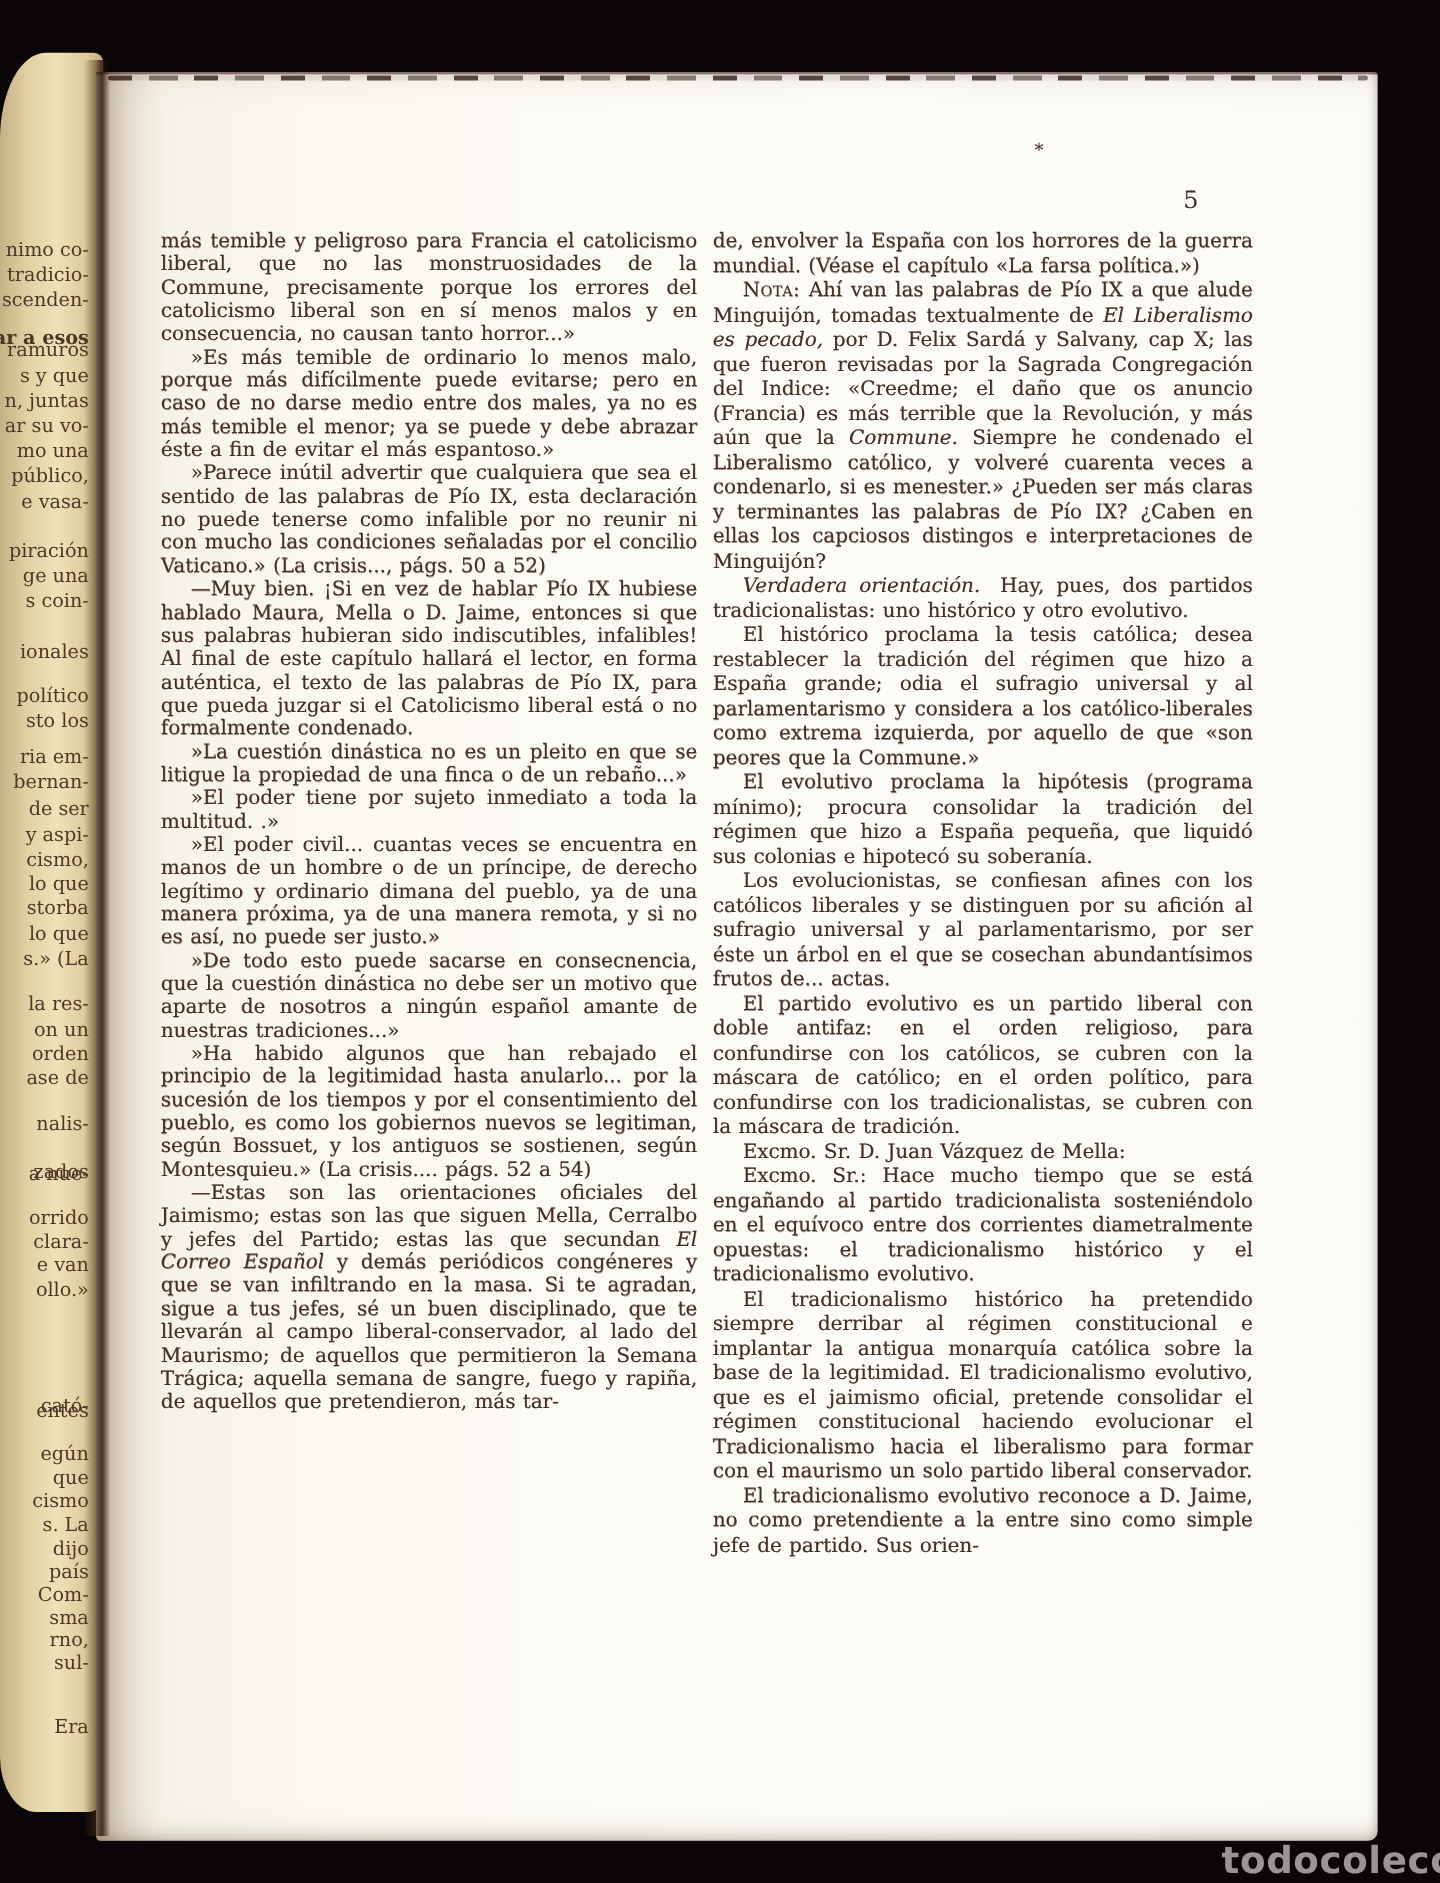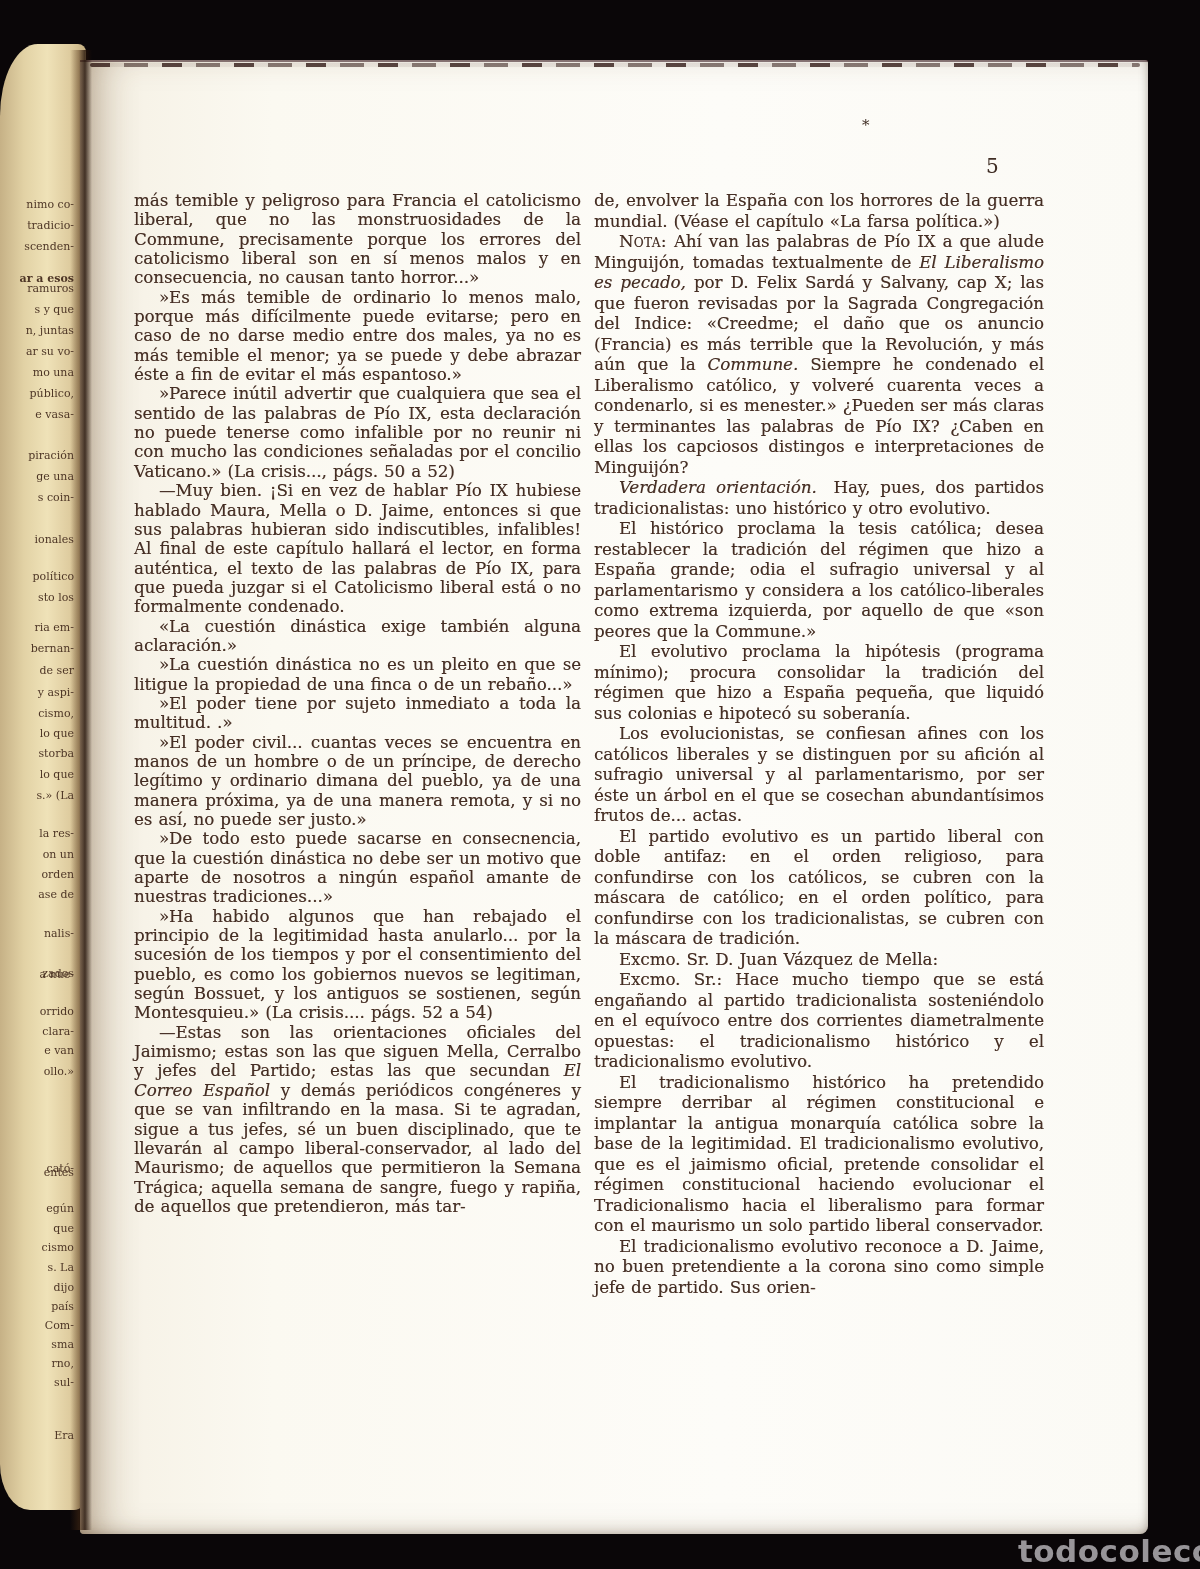--- a/index.html
+++ b/index.html
@@ -13,21 +13,21 @@
 
   
   .prev-page{
     position:absolute;left:0;top:44px;width:86px;height:1466px;
     background:linear-gradient(90deg,#c6b186 0%,#e2d2a5 28%,#efe2b8 55%,#dcc99c 84%,#c3ad7f 100%);
     border-radius:38px 8px 12px 30px / 72px 8px 14px 46px;
   }
   
   .fragments{
     position:absolute;left:0;top:0;width:79px;height:1569px;
-    font-size:11px;color:#4e3626;z-index:4;
+    font-size:16px;color:#4e3626;z-index:4;
   }
   .frag{position:absolute;right:5px;white-space:nowrap;}
 
   
   .gutter{
     position:absolute;left:70px;top:50px;width:22px;height:1480px;z-index:3;
     background:linear-gradient(90deg,rgba(59,33,16,0) 0%,rgba(80,48,22,.45) 40%,rgba(34,17,8,.8) 68%,rgba(34,17,8,0) 100%);
   }
 
   
@@ -86,40 +86,39 @@
 
   <div class="page">
     <div class="pagenum">5</div>
     <div class="speck">*</div>
     <div class="columns">
       <div class="col col-left">
           <p class="para noindent"><span>más temible y peligroso para Francia el catolicismo liberal, que no las monstruosidades de la Commune, precisamente porque los errores del catolicismo liberal son en sí menos malos y en consecuencia, no causan tanto horror...»</span></p>
           <p class="para"><span>»Es más temible de ordinario lo menos malo, porque más difícilmente puede evitarse; pero en caso de no darse medio entre dos males, ya no es más temible el menor; ya se puede y debe abrazar éste a fin de evitar el más espantoso.»</span></p>
           <p class="para"><span>»Parece inútil advertir que cualquiera que sea el sentido de las palabras de Pío IX, esta declaración no puede tenerse como infalible por no reunir ni con mucho las condiciones señaladas por el concilio Vaticano.» (La crisis..., págs. 50 a 52)</span></p>
           <p class="para"><span>—Muy bien. ¡Si en vez de hablar Pío IX hubiese hablado Maura, Mella o D. Jaime, entonces si que sus palabras hubieran sido indiscutibles, infalibles! Al final de este capítulo hallará el lector, en forma auténtica, el texto de las palabras de Pío IX, para que pueda juzgar si el Catolicismo liberal está o no formalmente condenado.</span></p>
-          <p class="para"><span>«La cuestión dinástica exige también alguna aclaración.»</span></p>
           <p class="para"><span>»La cuestión dinástica no es un pleito en que se litigue la propiedad de una finca o de un rebaño...»</span></p>
           <p class="para"><span>»El poder tiene por sujeto inmediato a toda la multitud. .»</span></p>
           <p class="para"><span>»El poder civil... cuantas veces se encuentra en manos de un hombre o de un príncipe, de derecho legítimo y ordinario dimana del pueblo, ya de una manera próxima, ya de una manera remota, y si no es así, no puede ser justo.»</span></p>
           <p class="para"><span>»De todo esto puede sacarse en consecnencia, que la cuestión dinástica no debe ser un motivo que aparte de nosotros a ningún español amante de nuestras tradiciones...»</span></p>
           <p class="para"><span>»Ha habido algunos que han rebajado el principio de la legitimidad hasta anularlo... por la sucesión de los tiempos y por el consentimiento del pueblo, es como los gobiernos nuevos se legitiman, según Bossuet, y los antiguos se sostienen, según Montesquieu.» (La crisis.... págs. 52 a 54)</span></p>
           <p class="para"><span>—Estas son las orientaciones oficiales del Jaimismo; estas son las que siguen Mella, Cerralbo y jefes del Partido; estas las que secundan </span><span class="it">El Correo Español</span><span> y demás periódicos congéneres y que se van infiltrando en la masa. Si te agradan, sigue a tus jefes, sé un buen disciplinado, que te llevarán al campo liberal-conservador, al lado del Maurismo; de aquellos que permitieron la Semana Trágica; aquella semana de sangre, fuego y rapiña, de aquellos que pretendieron, más tar-</span></p>
         </div>
       <div class="col col-right">
           <p class="para noindent"><span>de, envolver la España con los horrores de la guerra mundial. (Véase el capítulo «La farsa política.»)</span></p>
           <p class="para"><span class="sc">Nota:</span><span> Ahí van las palabras de Pío IX a que alude Minguijón, tomadas textualmente de </span><span class="it">El Liberalismo es pecado,</span><span> por D. Felix Sardá y Salvany, cap X; las que fueron revisadas por la Sagrada Congregación del Indice: «Creedme; el daño que os anuncio (Francia) es más terrible que la Revolución, y más aún que la </span><span class="it">Commune.</span><span> Siempre he condenado el Liberalismo católico, y volveré cuarenta veces a condenarlo, si es menester.» ¿Pueden ser más claras y terminantes las palabras de Pío IX? ¿Caben en ellas los capciosos distingos e interpretaciones de Minguijón?</span></p>
           <p class="para"><span class="it">Verdadera orientación.</span><span>  Hay, pues, dos partidos tradicionalistas: uno histórico y otro evolutivo.</span></p>
           <p class="para"><span>El histórico proclama la tesis católica; desea restablecer la tradición del régimen que hizo a España grande; odia el sufragio universal y al parlamentarismo y considera a los católico-liberales como extrema izquierda, por aquello de que «son peores que la Commune.»</span></p>
           <p class="para"><span>El evolutivo proclama la hipótesis (programa mínimo); procura consolidar la tradición del régimen que hizo a España pequeña, que liquidó sus colonias e hipotecó su soberanía.</span></p>
           <p class="para"><span>Los evolucionistas, se confiesan afines con los católicos liberales y se distinguen por su afición al sufragio universal y al parlamentarismo, por ser éste un árbol en el que se cosechan abundantísimos frutos de... actas.</span></p>
           <p class="para"><span>El partido evolutivo es un partido liberal con doble antifaz: en el orden religioso, para confundirse con los católicos, se cubren con la máscara de católico; en el orden político, para confundirse con los tradicionalistas, se cubren con la máscara de tradición.</span></p>
           <p class="para"><span>Excmo. Sr. D. Juan Vázquez de Mella:</span></p>
           <p class="para"><span>Excmo. Sr.: Hace mucho tiempo que se está engañando al partido tradicionalista sosteniéndolo en el equívoco entre dos corrientes diametralmente opuestas: el tradicionalismo histórico y el tradicionalismo evolutivo.</span></p>
           <p class="para"><span>El tradicionalismo histórico ha pretendido siempre derribar al régimen constitucional e implantar la antigua monarquía católica sobre la base de la legitimidad. El tradicionalismo evolutivo, que es el jaimismo oficial, pretende consolidar el régimen constitucional haciendo evolucionar el Tradicionalismo hacia el liberalismo para formar con el maurismo un solo partido liberal conservador.</span></p>
-          <p class="para"><span>El tradicionalismo evolutivo reconoce a D. Jaime, no buen pretendiente a la corona sino como simple jefe de partido. Sus orien-</span></p>
+          <p class="para"><span>El tradicionalismo evolutivo reconoce a D. Jaime, no como pretendiente a la entre sino como simple jefe de partido. Sus orien-</span></p>
         </div>
     </div>
   </div>
 
   <div class="fragments">
       <span class="frag" style="top: 198px;">nimo co-</span>
       <span class="frag" style="top: 219px;">tradicio-</span>
       <span class="frag" style="top: 240px;">scenden-</span>
       <span class="frag" style="top: 272px; font-weight: bold;">ar a esos</span>
       <span class="frag" style="top: 282px; text-align: right;">ramuros</span>

